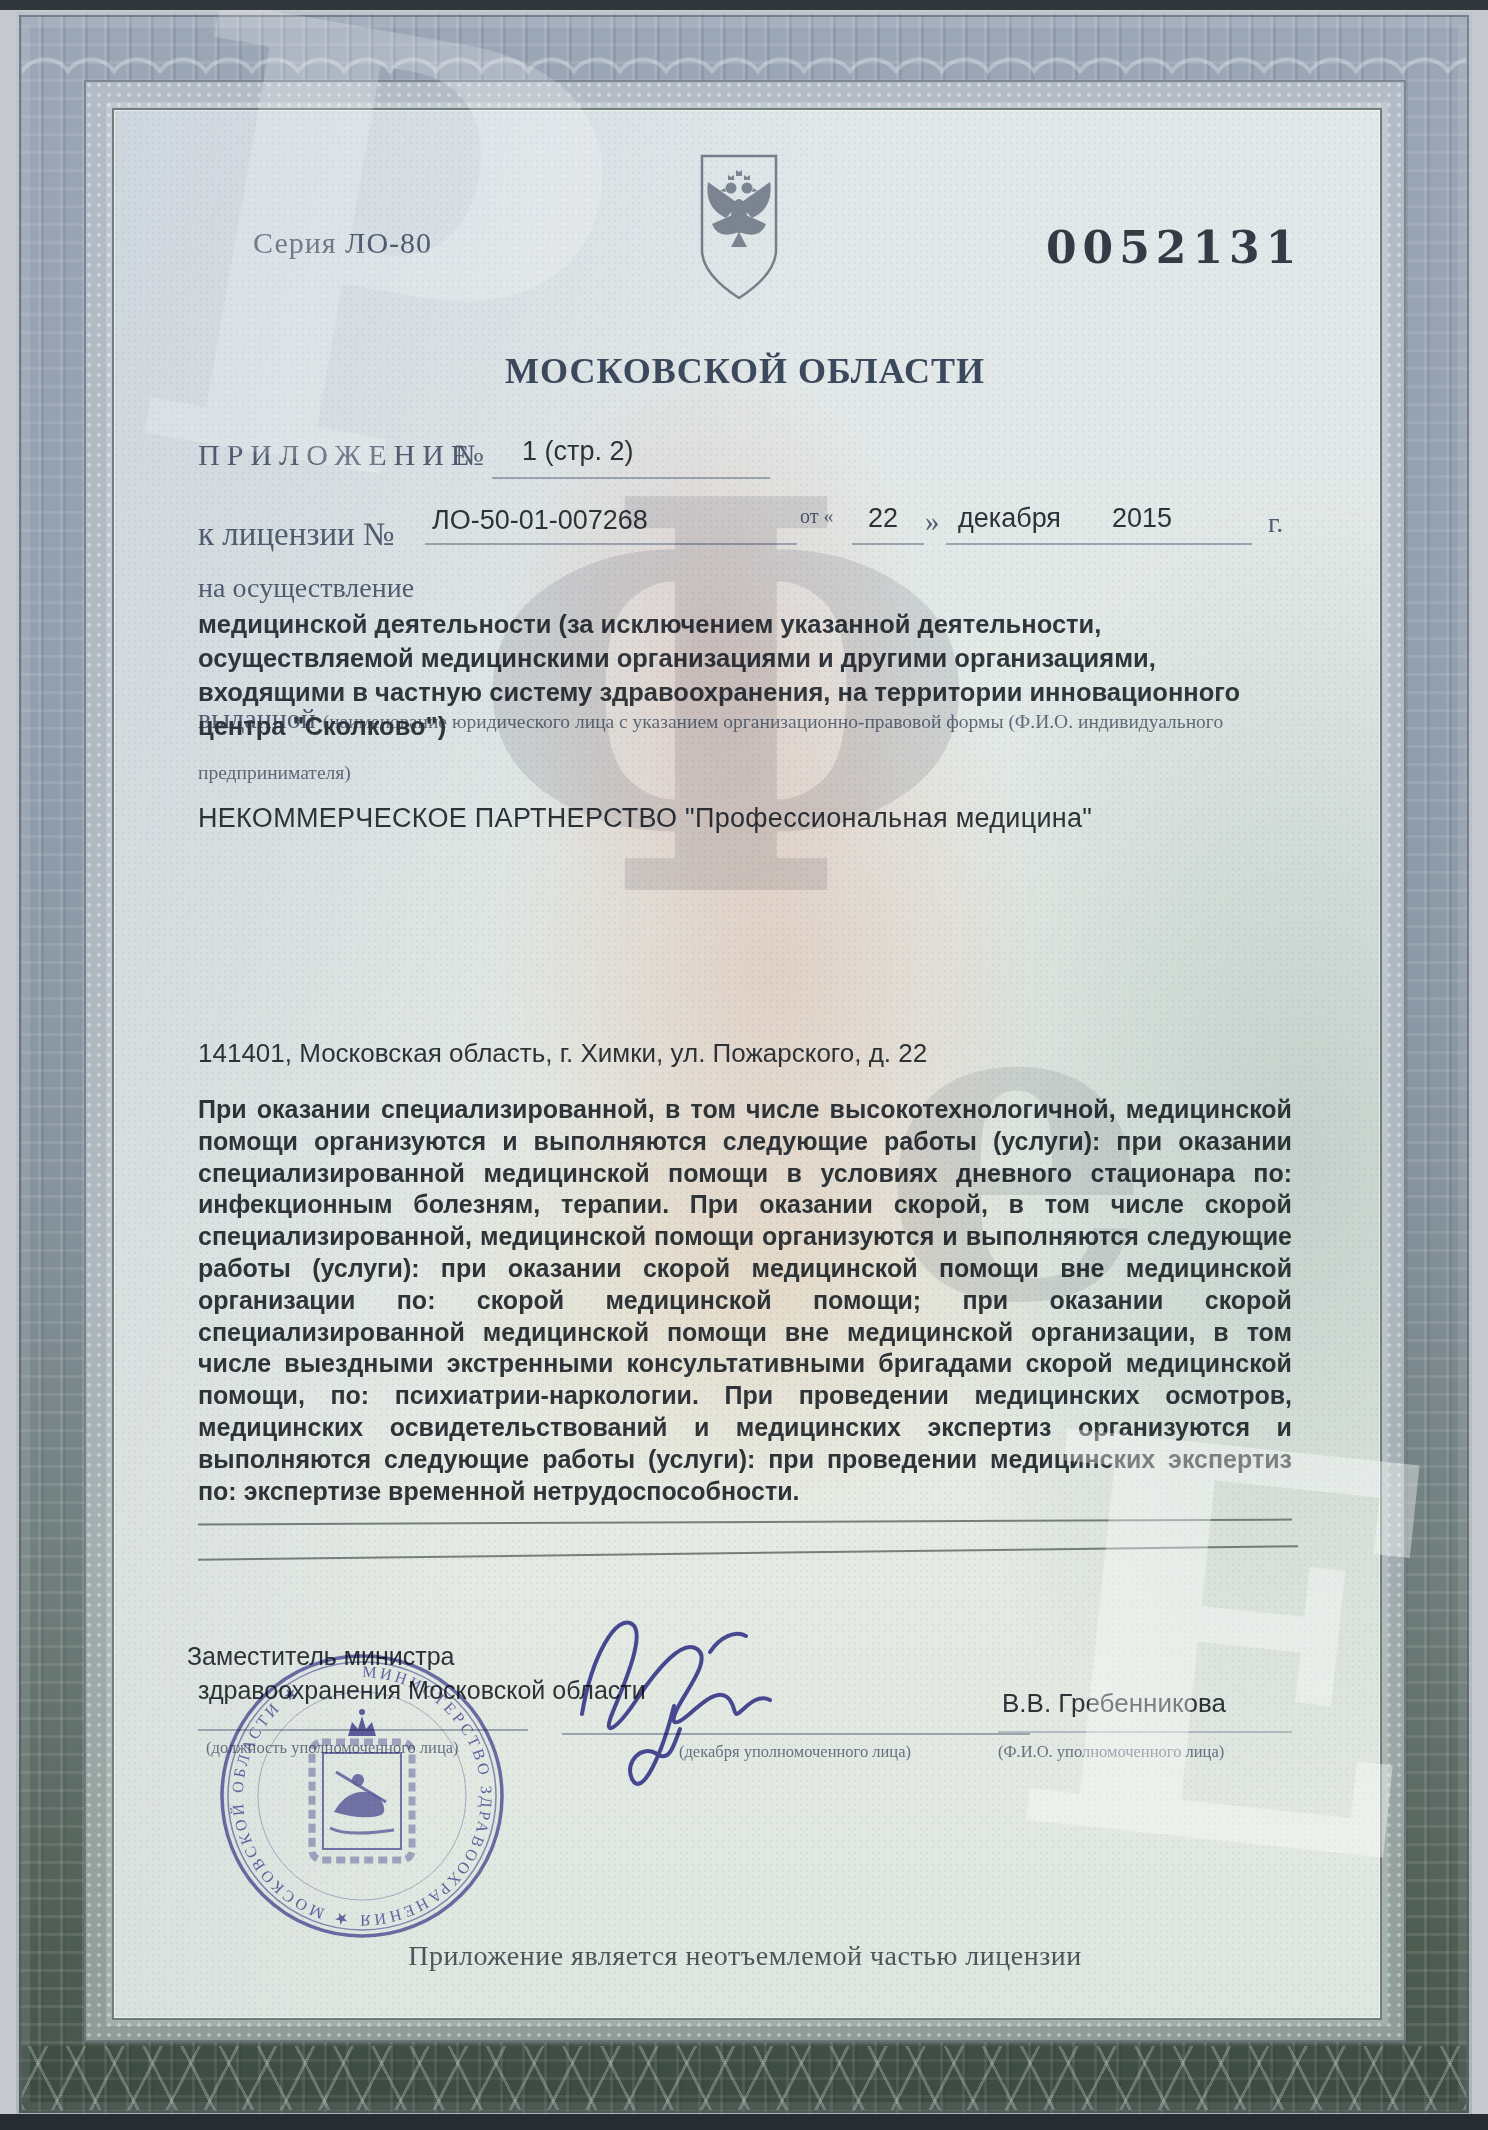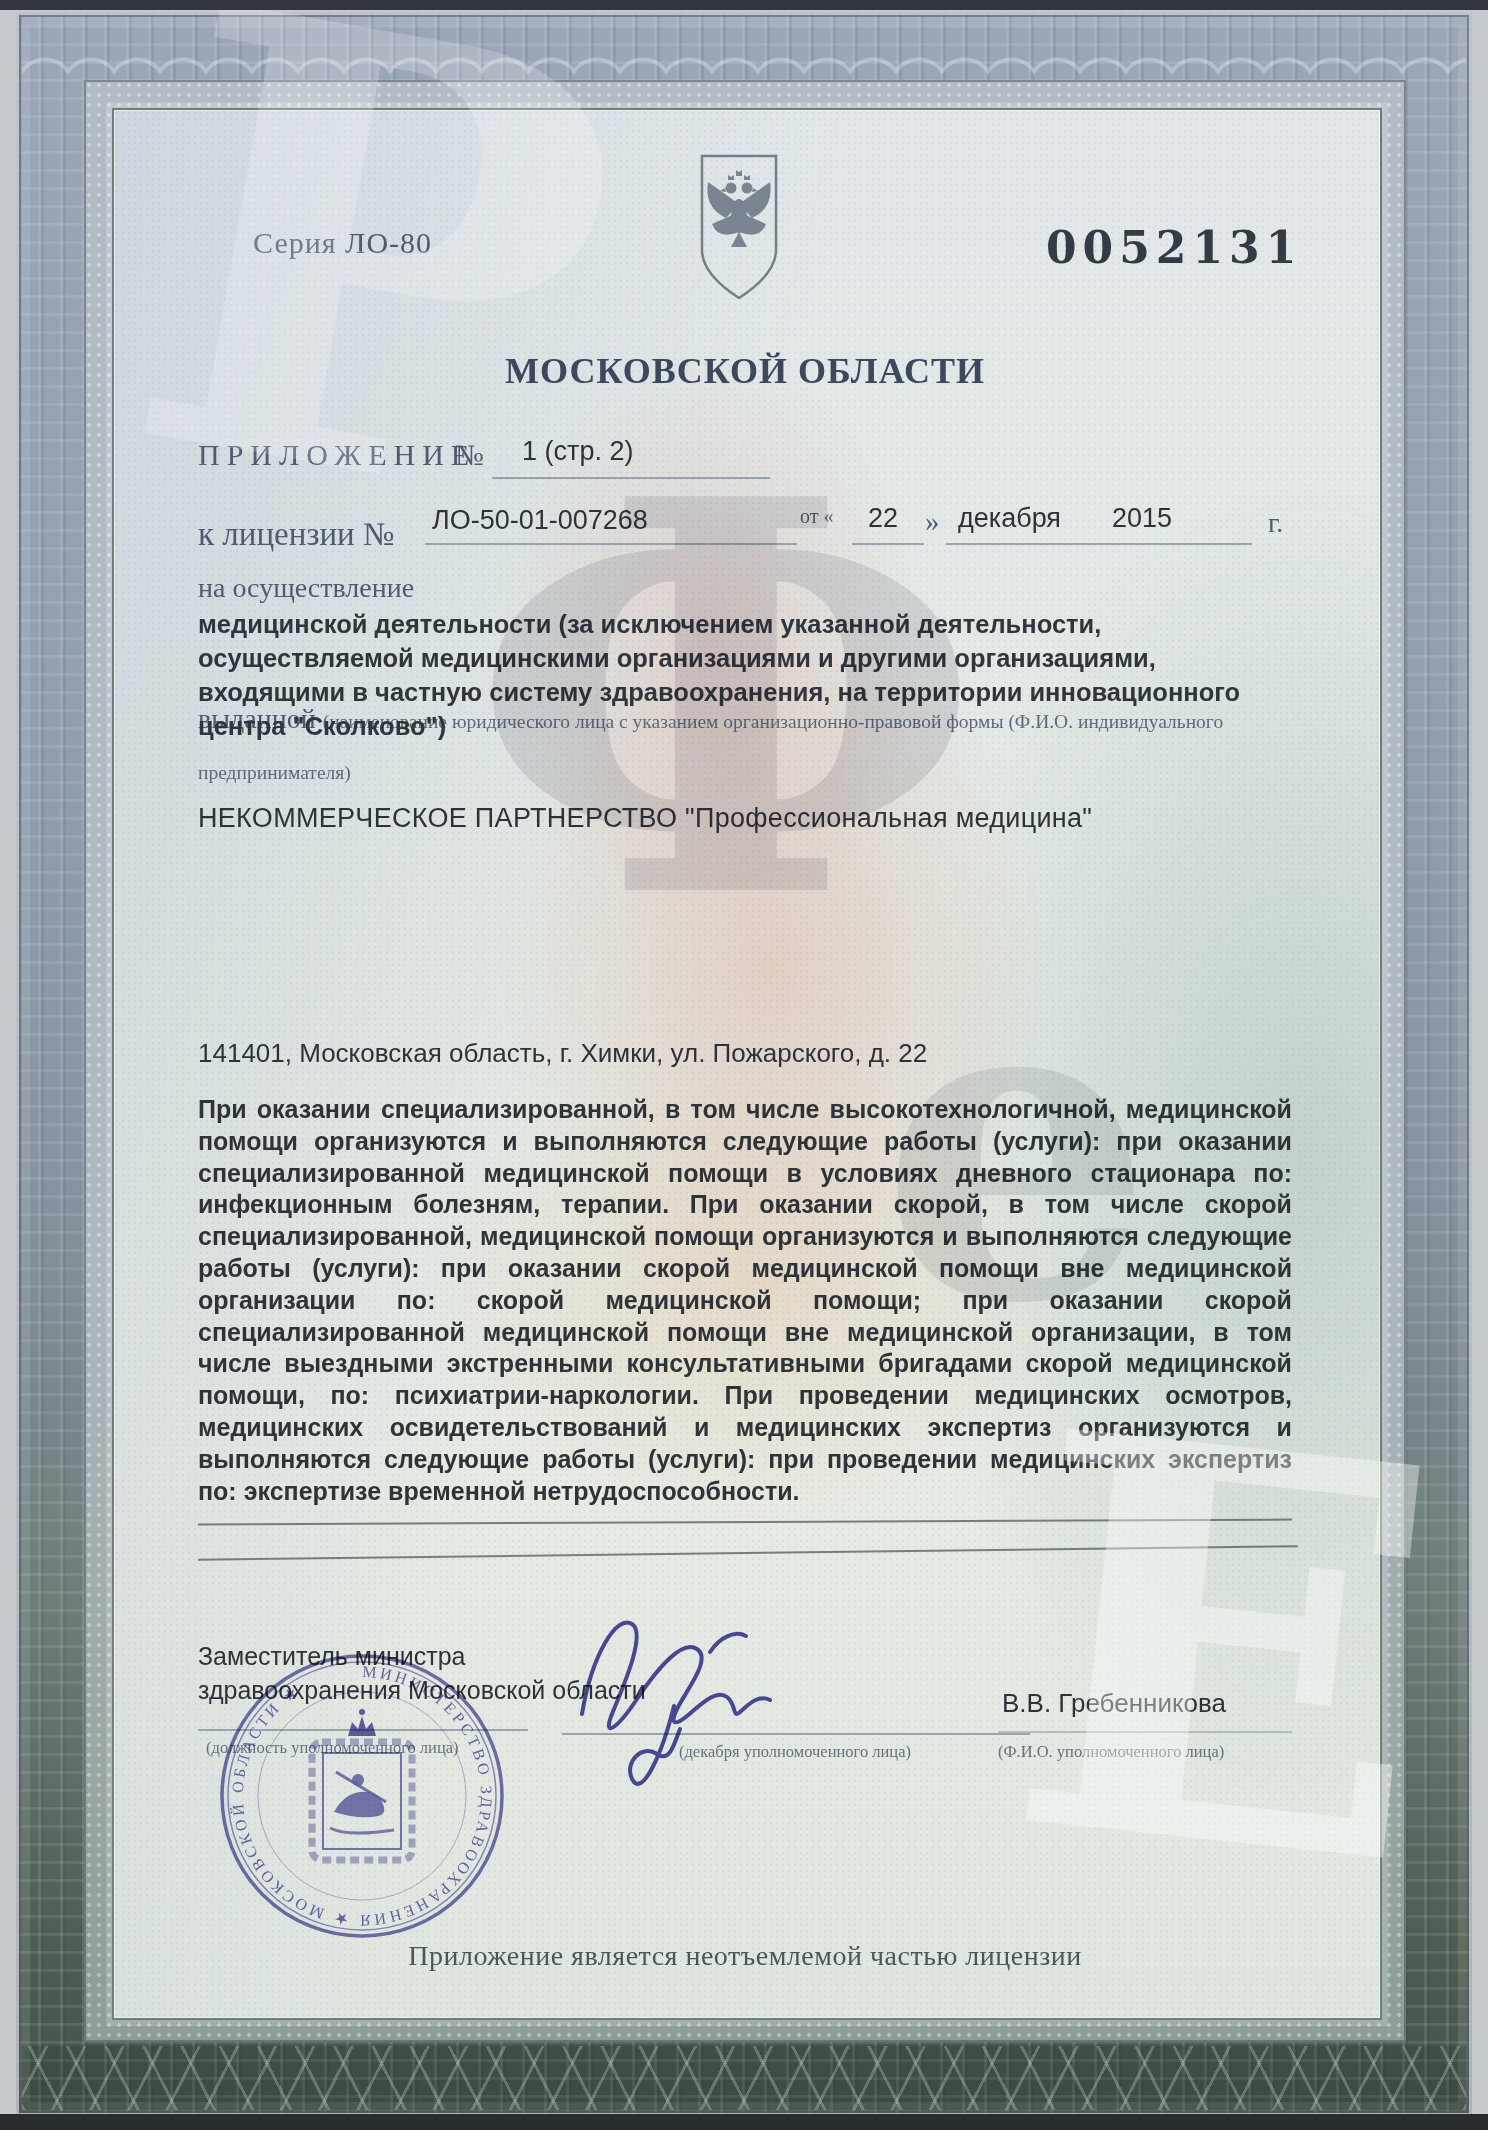--- a/index.html
+++ b/index.html
@@ -79,21 +79,21 @@
   .org-name{left:198px;top:803px;font-size:27px;letter-spacing:.3px;}
   .addr-label{left:198px;top:948px;width:1130px;font-size:29px;line-height:45px;color:#57636f;}
   .addr-value{left:198px;top:1038px;font-size:26px;}
   .works-par{left:198px;top:1094px;width:1094px;font-size:25px;line-height:31.8px;
     font-family:"Liberation Sans",sans-serif;font-weight:700;color:#2e3338;
     text-align:justify;}
   .rule{position:absolute;height:2px;background:#505b57;opacity:.75;z-index:2;}
   .rule1{left:198px;top:1521px;width:1094px;transform:rotate(-.25deg);}
   .rule2{left:198px;top:1552px;width:1100px;transform:rotate(-.7deg);}
 
-  .sig-pos1{left:198px;top:1642px;font-size:25px;}
+  .sig-pos1{left:187px;top:1642px;font-size:25px;}
   .sig-pos2{left:198px;top:1676px;font-size:25px;}
   .sig-name{left:1002px;top:1688px;font-size:26px;}
   .cap{font-size:16.5px;color:#66707f;z-index:2;}
   .cap-left{left:206px;top:1738px;}
   .cap-mid{left:560px;top:1742px;width:470px;text-align:center;}
   .cap-right{left:998px;top:1742px;width:310px;}
   .sig-line-left{left:198px;top:1729px;width:330px;}
   .sig-line-mid{left:562px;top:1733px;width:468px;}
   .sig-line-right{left:998px;top:1731px;width:294px;opacity:.5;}
 

